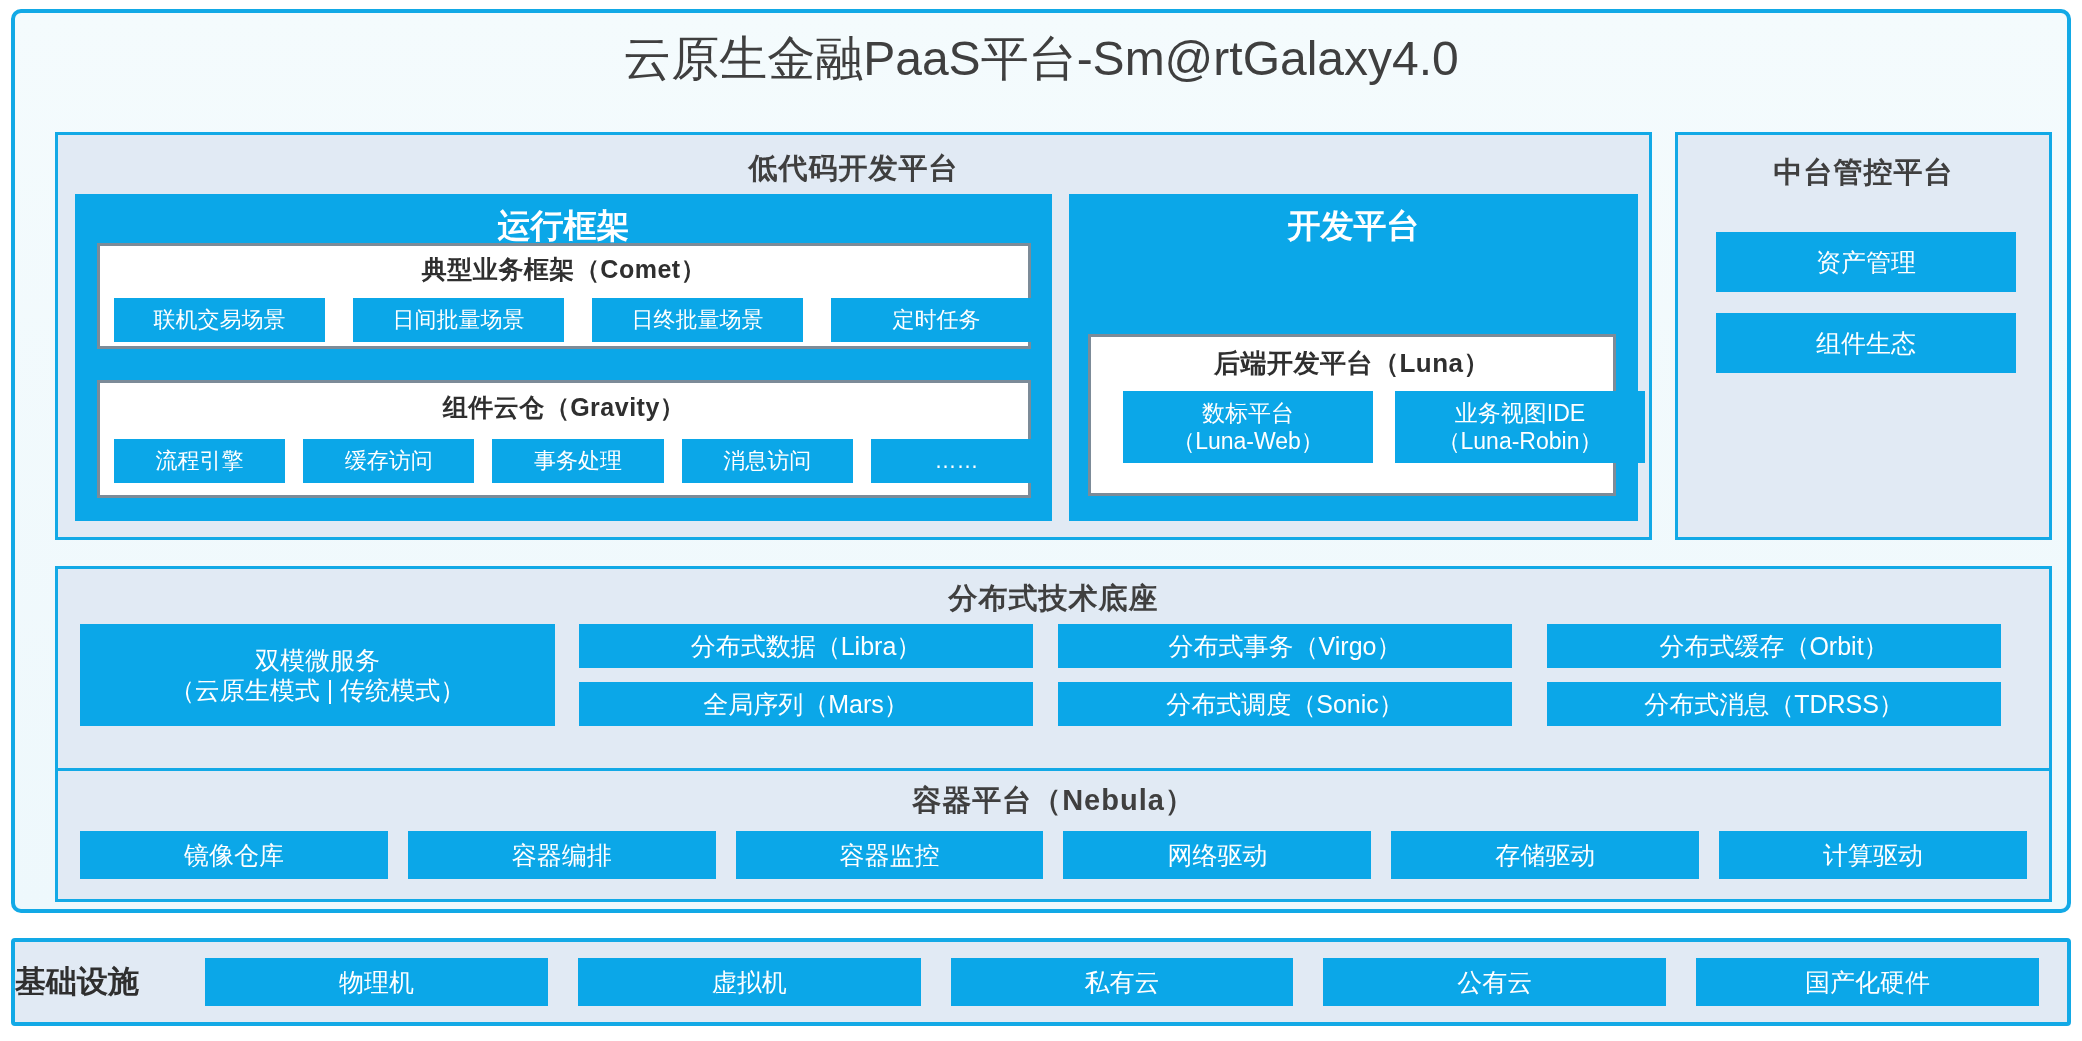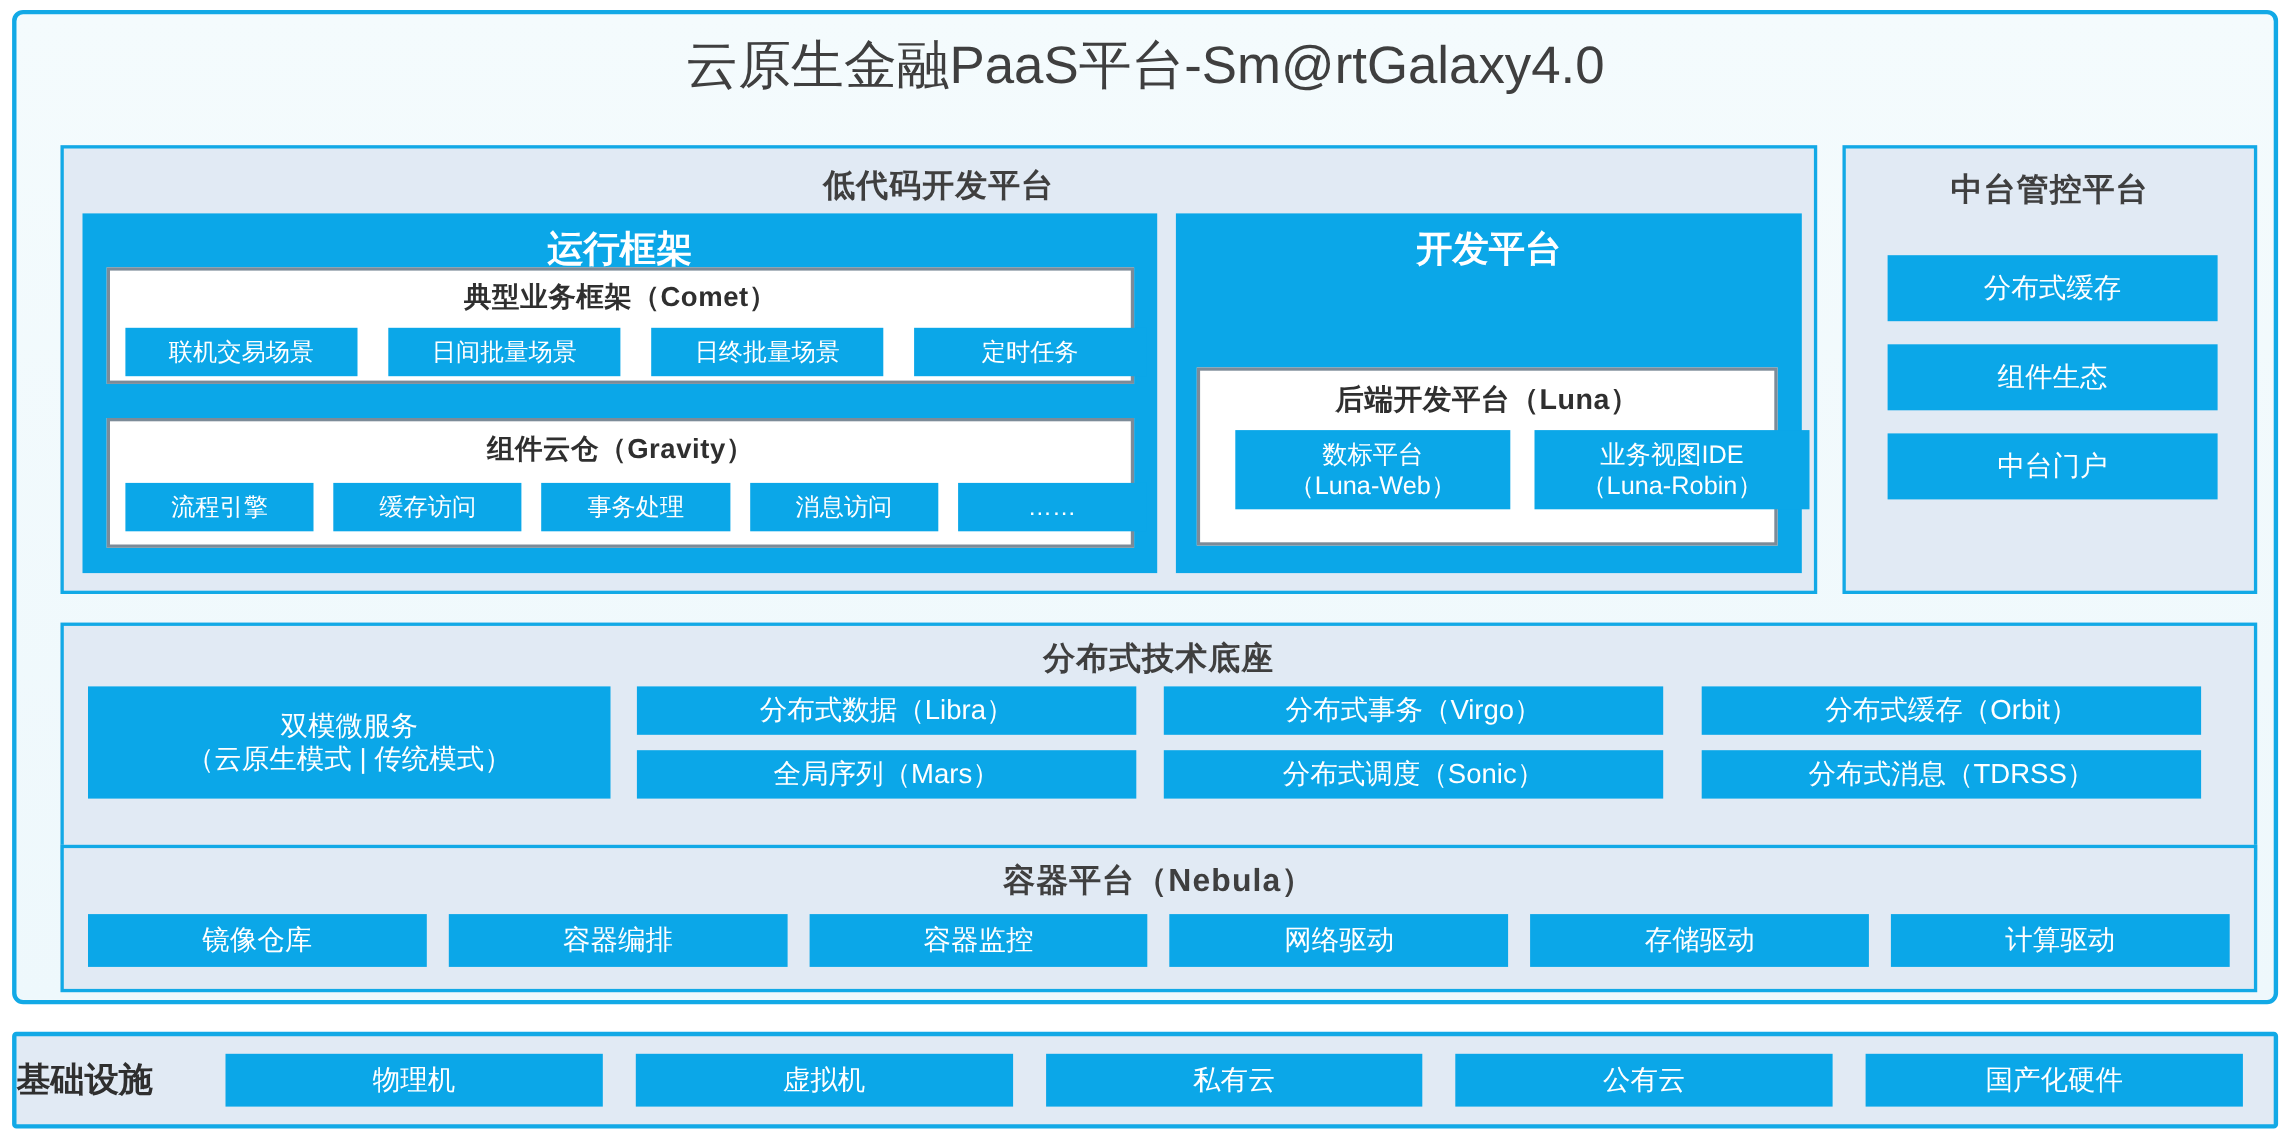--- a/index.html
+++ b/index.html
@@ -177,23 +177,22 @@
               <span>业务视图IDE</span>
               <span>（Luna-Robin）</span>
             </div>
           </div>
         </div>
       </div>
     </div>
 
     <div class="panel" id="midplat">
       <div class="panel-title">中台管控平台</div>
-      <div class="blue mp-chip" id="mp0">分布式缓存</div>
+      <div class="blue mp-chip" id="mp0">资产管理</div>
       <div class="blue mp-chip" id="mp1">组件生态</div>
-      <div class="blue mp-chip" id="mp2">中台门户</div>
     </div>
 
     <div class="panel" id="dbase">
       <div class="panel-title">分布式技术底座</div>
 
       <div class="blue" id="db-left">
         <span>双模微服务</span>
         <span>（云原生模式 | 传统模式）</span>
       </div>
 

